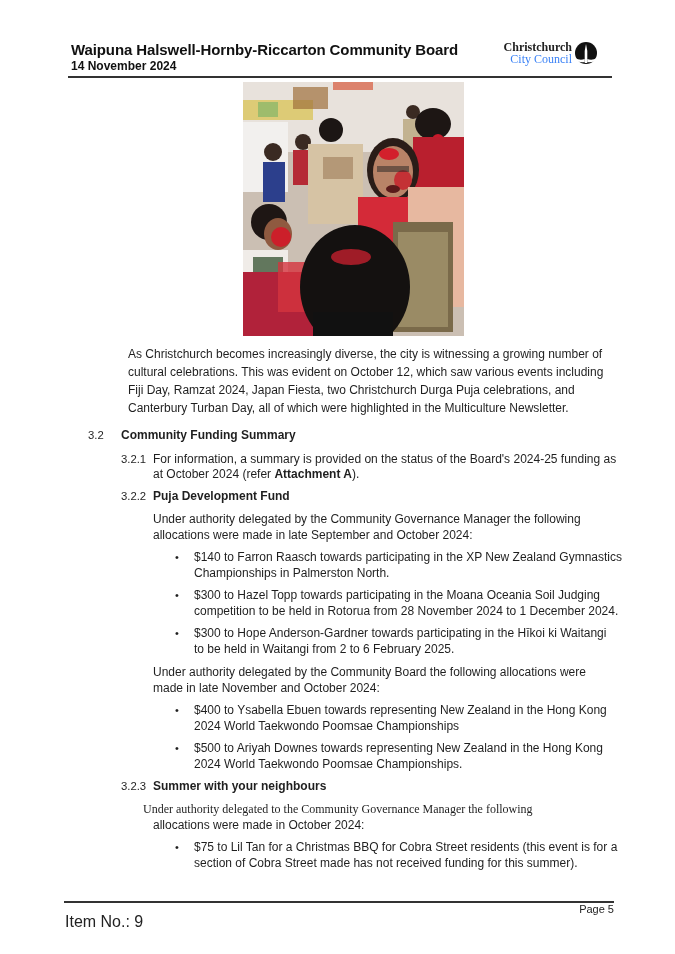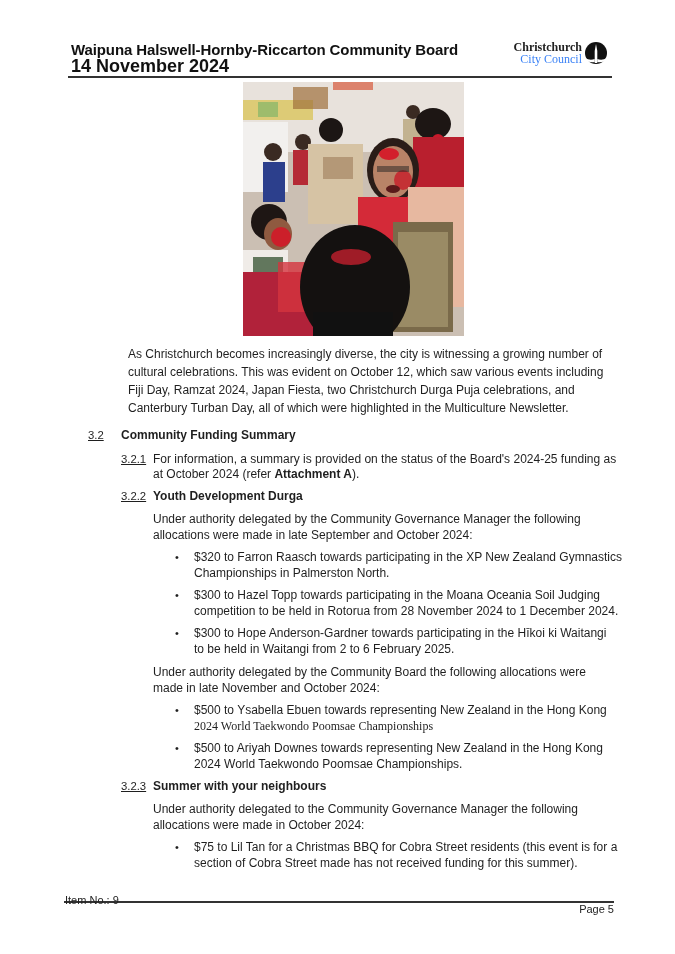--- a/index.html
+++ b/index.html
@@ -1,35 +1,35 @@
 <!DOCTYPE html>
 <html><head>
 <meta charset="utf-8">
 <style>
   html, body { margin:0; padding:0; background:#ffffff; }
   body { width:675px; height:954px; position:relative; overflow:hidden;
          font-family:"Liberation Sans", sans-serif; color:#1a1a1a; }
   .header { position:absolute; left:68px; top:41px; width:544px; height:34px; }
   .header-title { position:absolute; left:3px; top:0; font-size:15px; font-weight:bold; line-height:17px; color:#111; letter-spacing:-0.1px; }
-  .header-date { position:absolute; left:3px; top:17px; font-size:18px; font-weight:bold; line-height:17px; color:#111; }
-  .logo { position:absolute; right:4px; top:0; width:110px; height:28px;text-align:right; }
+  .header-date { position:absolute; left:3px; top:17px; font-size:12px; font-weight:bold; line-height:17px; color:#111; }
+  .logo { position:absolute; right:14px; top:0; width:110px; height:28px;text-align:right; }
   .logo-text1 { position:absolute; right:26px; top:0; font-family:"Liberation Serif", serif; font-weight:bold; font-size:12px; line-height:13px; color:#222; }
   .logo-text2 { position:absolute; right:26px; top:12px; font-family:"Liberation Serif", serif; font-size:12px; line-height:13px; color:#3b82f6; }
   .logo-mark { position:absolute; right:0; top:1px; width:24px; height:24px; }
   .header-rule { position:absolute; left:68px; top:76px; width:544px; height:1.5px; background:#333; }
 
   .photo { position:absolute; left:243px; top:82px; width:221px; height:254px; overflow:hidden; background:#d8cfc8; }
 
   .p { position:absolute; font-size:12px; line-height:18px; color:#1f1f1f; }
   .b { font-weight:bold; }
-  .num { position:absolute; font-size:11.3px; line-height:18px; color:#1f1f1f;text-decoration:underline; }
+  .num { position:absolute; font-size:11.3px; line-height:18px; color:#1f1f1f; }
   .bullet { position:absolute; font-size:11px; line-height:18px; color:#1f1f1f; }
 
   .footer-rule { position:absolute; left:64px; top:901px; width:550px; height:1.5px; background:#333; }
-  .footer-left { position:absolute; left:65px; top:894px; font-size:11px; color:#222; }
+  .footer-left { position:absolute; left:65px; top:913px; font-size:16px; color:#222; }
   .footer-right { position:absolute; right:61px; top:903px; font-size:11px; color:#222; }
 </style>
 </head>
 <body>
 
 <div class="header">
   <div class="header-title">Waipuna Halswell-Hornby-Riccarton Community Board</div>
   <div class="header-date">14 November 2024</div>
   <div class="logo">
     <div class="logo-text1">Christchurch</div>
@@ -94,52 +94,52 @@
 <div class="p" style="left:128px; top:399px;">Canterbury Turban Day, all of which were highlighted in the Multiculture Newsletter.</div>
 
 <div class="num" style="left:88px; top:426px;">3.2</div>
 <div class="p b" style="left:121px; top:426px;">Community Funding Summary</div>
 
 <div class="num" style="left:121px; top:450px;">3.2.1</div>
 <div class="p" style="left:153px; top:450px;text-align:center;">For information, a summary is provided on the status of the Board's 2024-25 funding as</div>
 <div class="p" style="left:153px; top:465px;"><span>at October 2024 (refer </span><span class="b">Attachment A</span><span>).</span></div>
 
 <div class="num" style="left:121px; top:487px;">3.2.2</div>
-<div class="p b" style="left:153px; top:487px;">Youth Development Durga</div>
+<div class="p b" style="left:153px; top:487px;">Puja Development Fund</div>
 
 <div class="p" style="left:153px; top:510px;">Under authority delegated by the Community Governance Manager the following</div>
 <div class="p" style="left:153px; top:526px;">allocations were made in late September and October 2024:</div>
 
 <div class="bullet" style="left:175px; top:548px;">•</div>
-<div class="p" style="left:194px; top:548px;">$320 to Farron Raasch towards participating in the XP New Zealand Gymnastics</div>
+<div class="p" style="left:194px; top:548px;">$140 to Farron Raasch towards participating in the XP New Zealand Gymnastics</div>
 <div class="p" style="left:194px; top:564px;">Championships in Palmerston North.</div>
 
 <div class="bullet" style="left:175px; top:586px;">•</div>
 <div class="p" style="left:194px; top:586px;">$300 to Hazel Topp towards participating in the Moana Oceania Soil Judging</div>
 <div class="p" style="left:194px; top:602px;">competition to be held in Rotorua from 28 November 2024 to 1 December 2024.</div>
 
 <div class="bullet" style="left:175px; top:624px;">•</div>
 <div class="p" style="left:194px; top:624px;">$300 to Hope Anderson-Gardner towards participating in the Hīkoi ki Waitangi</div>
 <div class="p" style="left:194px; top:640px;">to be held in Waitangi from 2 to 6 February 2025.</div>
 
 <div class="p" style="left:153px; top:663px;">Under authority delegated by the Community Board the following allocations were</div>
 <div class="p" style="left:153px; top:679px;">made in late November and October 2024:</div>
 
 <div class="bullet" style="left:175px; top:701px;">•</div>
-<div class="p" style="left:194px; top:701px;">$500 to Ysabella Ebuen towards representing New Zealand in the Hong Kong</div>
-<div class="p" style="left:194px; top:717px;font-family:Liberation Serif, serif;">2024 World Taekwondo Poomsae Championships</div>
+<div class="p" style="left:194px; top:701px;">$400 to Ysabella Ebuen towards representing New Zealand in the Hong Kong</div>
+<div class="p" style="left:194px; top:717px;">2024 World Taekwondo Poomsae Championships</div>
 
 <div class="bullet" style="left:175px; top:739px;">•</div>
 <div class="p" style="left:194px; top:739px;">$500 to Ariyah Downes towards representing New Zealand in the Hong Kong</div>
 <div class="p" style="left:194px; top:755px;">2024 World Taekwondo Poomsae Championships.</div>
 
 <div class="num" style="left:121px; top:777px;">3.2.3</div>
 <div class="p b" style="left:153px; top:777px;text-align:right;">Summer with your neighbours</div>
 
-<div class="p" style="left:153px; top:800px;">Under authority delegated to the Community Governance Manager the following</div>
+<div class="p" style="left:143px; top:800px;font-family:Liberation Serif, serif;">Under authority delegated to the Community Governance Manager the following</div>
 <div class="p" style="left:153px; top:816px;">allocations were made in October 2024:</div>
 
 <div class="bullet" style="left:175px; top:838px;">•</div>
 <div class="p" style="left:194px; top:838px;">$75 to Lil Tan for a Christmas BBQ for Cobra Street residents (this event is for a</div>
 <div class="p" style="left:194px; top:854px;">section of Cobra Street made has not received funding for this summer).</div>
 
 <div class="footer-rule"></div>
 <div class="footer-left">Item No.: 9</div>
 <div class="footer-right">Page 5</div>
 

